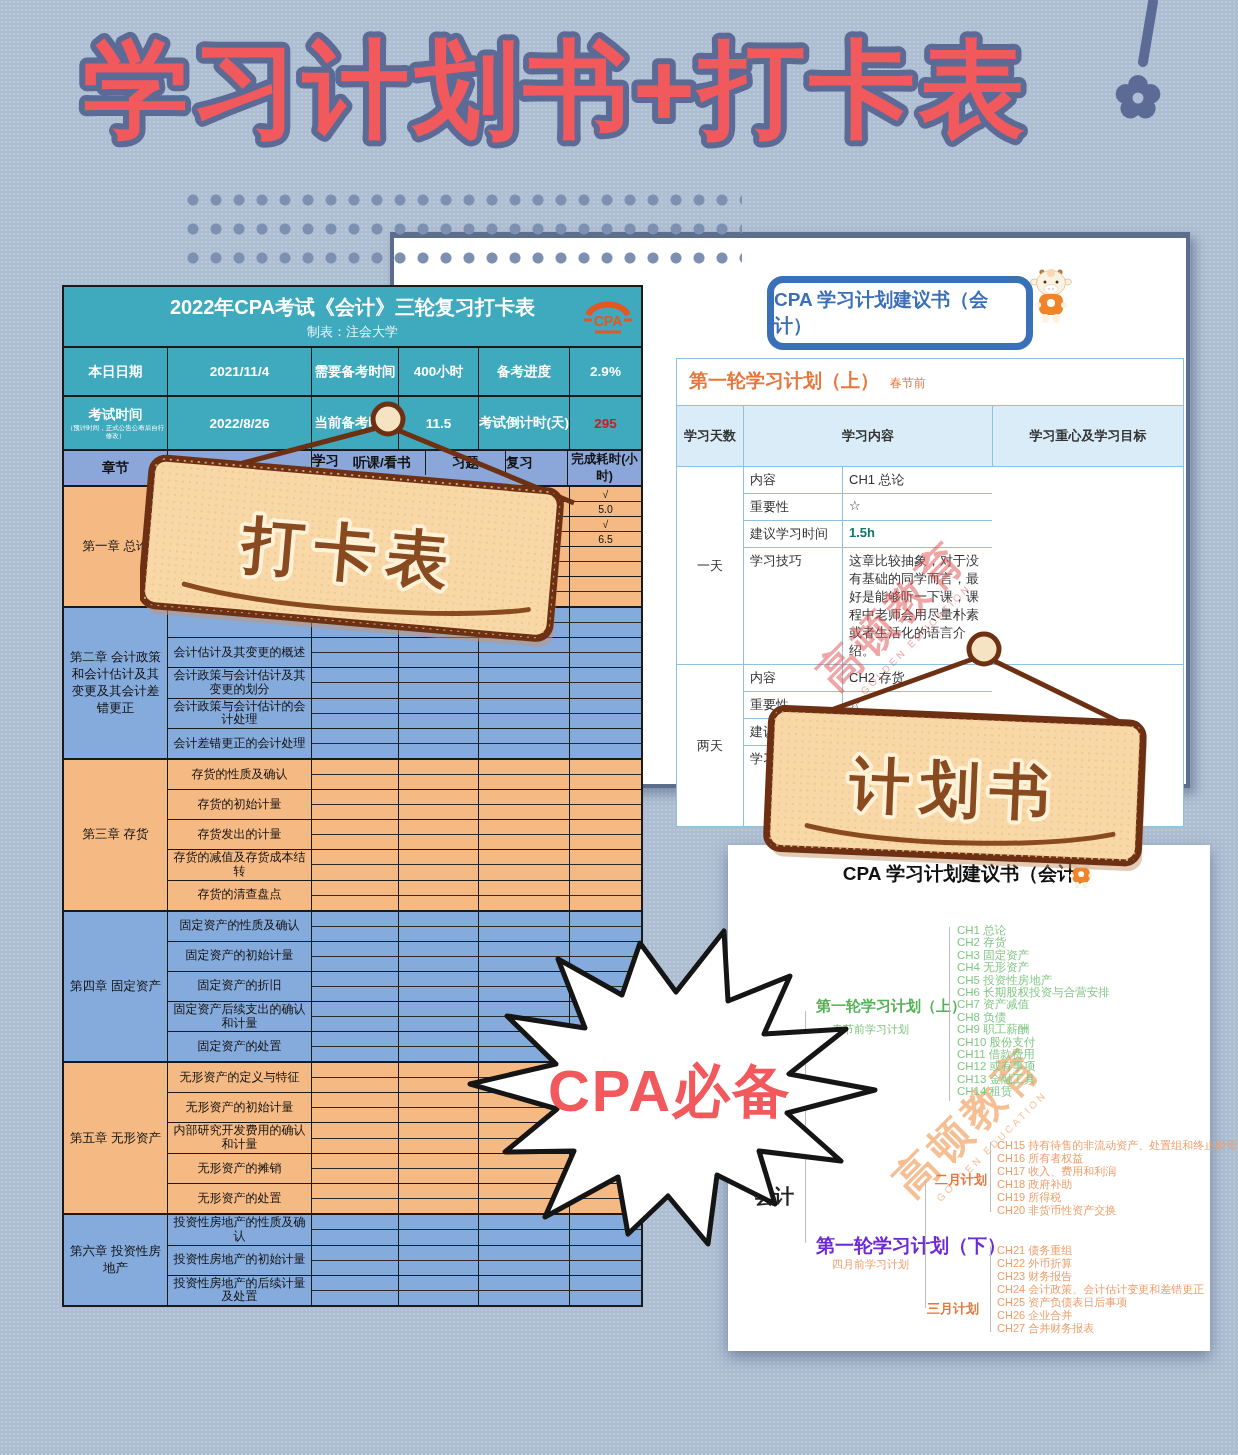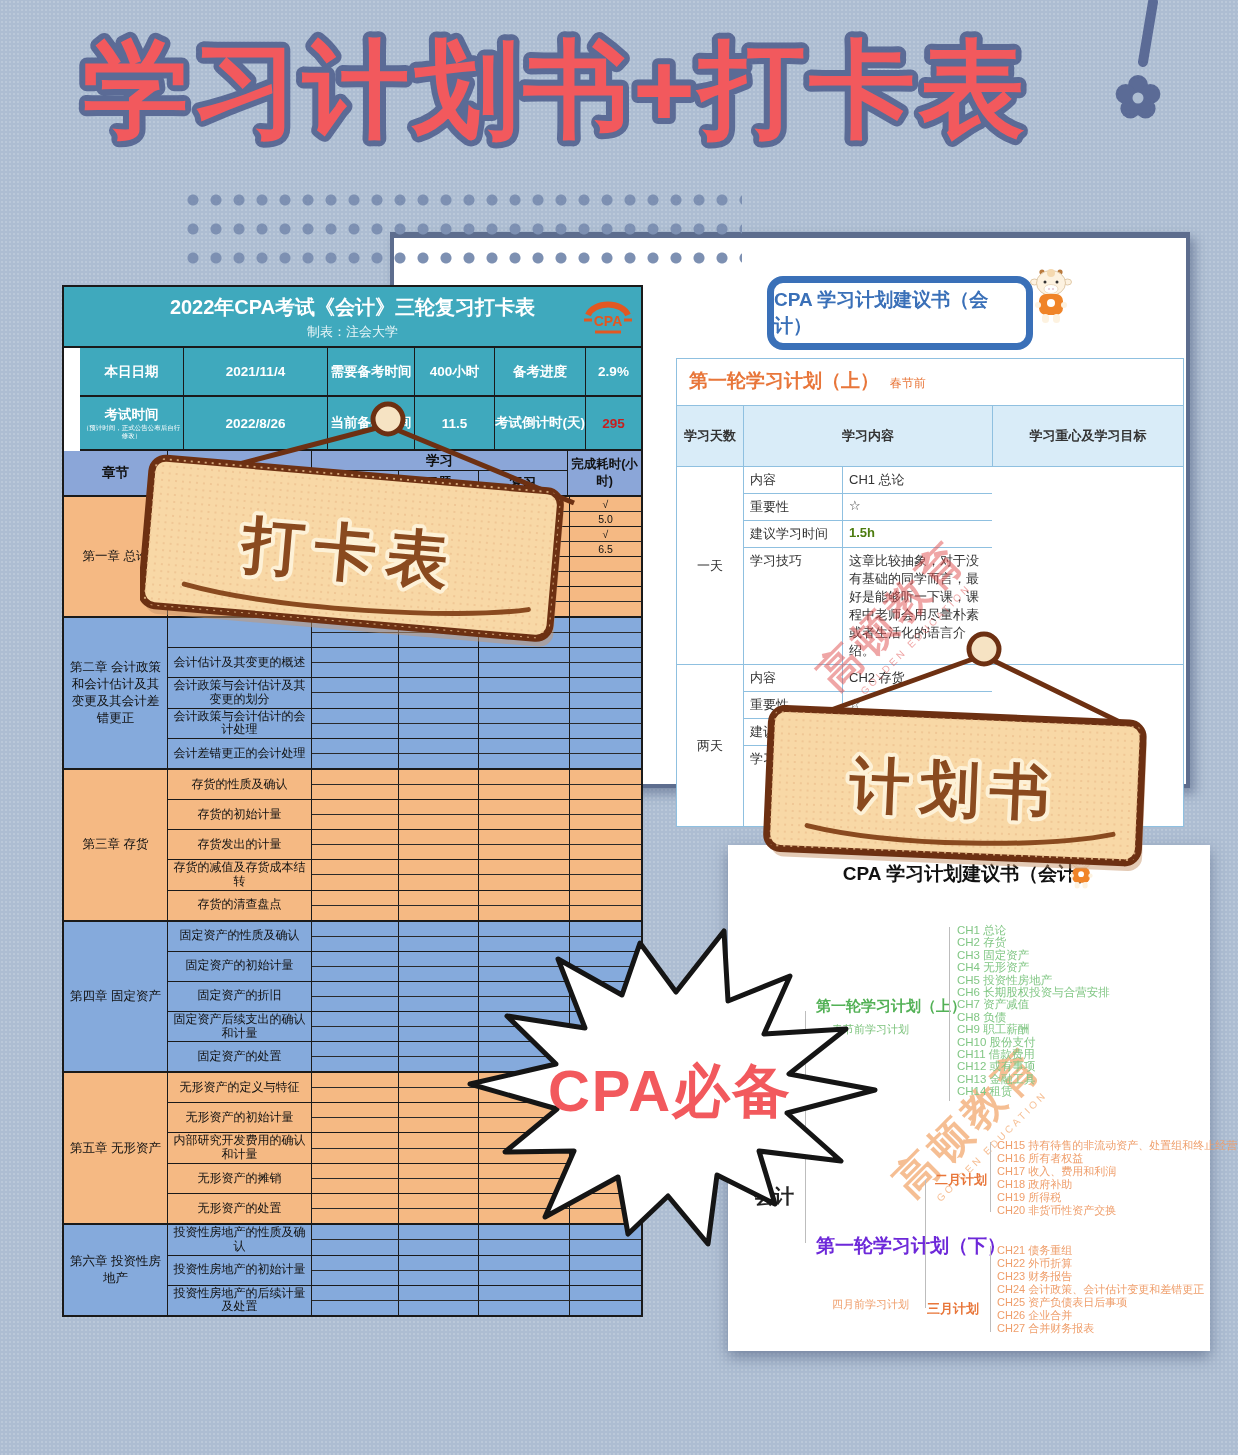--- a/index.html
+++ b/index.html
@@ -33,51 +33,51 @@
   .pd-h2{width:248px;border-right:1px solid #8fc0e0;}
   .pd-h3{flex:1;}
   .pd-block{display:flex;border-bottom:1px solid #8fc0e0;}
   .pd-block:last-child{border-bottom:none;}
   .pd-days{width:66px;display:flex;align-items:center;justify-content:center;border-right:1px solid #8fc0e0;}
   .pd-mid{width:248px;display:flex;flex-direction:column;}
   .pd-row{display:flex;border-bottom:1px solid #8fc0e0;flex:0 0 auto;}
   .pd-row:last-child{border-bottom:none;flex:1;}
   .pd-row .pl{width:86px;padding:4px 6px;border-right:1px solid #8fc0e0;}
   .pd-row .pv{flex:1;padding:4px 6px;}
-  .pv.time{color:#4d7c0f;font-weight:bold;}
+  .pv.time{color:#0f766e;font-weight:bold;}
   .pd-goal{flex:1;border-left:0;padding:5px 8px;line-height:1.5;}
 
   
   .wm{position:absolute;pointer-events:none;text-align:center;transform:rotate(-45deg);}
   .wm .big{font-size:42px;font-weight:bold;letter-spacing:5px;white-space:nowrap;}
   .wm .small{font-size:10px;letter-spacing:3px;white-space:nowrap;}
   .wm-red{left:408px;top:348px;color:#e05050;opacity:.5;}
   .wm-orange{left:150px;top:248px;color:#f0944d;opacity:.6;}
 
   
   .checkin{position:absolute;left:62px;top:285px;width:581px;z-index:4;background:#fff;
       border:2px solid #1a1a1a;box-sizing:border-box;}
   .ck-head{background:#3fa9bd;color:#fff;text-align:center;padding:7px 0 5px;position:relative;
       border-bottom:2px solid #1a1a1a;}
   .ck-title{font-size:20px;font-weight:bold;}
   .ck-sub{font-size:13px;color:#e8f5f7;margin-top:2px;}
   .ck-logo{position:absolute;right:6px;top:2px;}
   .ck-info{display:flex;background:#3fa9bd;color:#fff;border-bottom:2px solid #1a1a1a;
-      text-align:center;font-weight:bold;font-size:13.5px;margin-left:16px;}
+      text-align:center;font-weight:bold;font-size:13.5px;}
   .ck-info>div{display:flex;flex-direction:column;align-items:center;justify-content:center;}
   .ck-info>div+div{border-left:1.5px solid #1a1a1a;}
   .r1{height:47px;} .r2{height:52px;}
   .ic1{width:103px;} .ic2{width:143px;} .ic3{width:86px;} .ic4{width:79px;} .ic5{width:90px;} .ic6{flex:1;}
   .note{font-size:6.5px;font-weight:normal;line-height:1.2;}
   .red{color:#c81e1e;}
   .ck-cols{display:flex;background:#8ba6d8;border-bottom:2px solid #1a1a1a;font-weight:bold;
       font-size:13.5px;color:#111;text-align:center;}
   .hc1{width:103px;display:flex;align-items:center;justify-content:center;}
   .hc2{width:143px;display:flex;align-items:center;justify-content:center;border-left:1.5px solid #1a1a1a;}
-  .study{width:255px;display:flex;flex-direction:column;border-left:1.5px solid #1a1a1a;}
+  .study{width:255px;display:flex;flex-direction:row;border-left:1.5px solid #1a1a1a;}
   .study-t{height:19px;border-bottom:1px solid #1a1a1a;line-height:19px;}
   .study-b{display:flex;height:24px;line-height:24px;}
   .study-b div+div{border-left:1px solid #1a1a1a;}
   .sb1{width:86px;} .sb2{width:79px;} .sb3{flex:1;}
   .hc6{flex:1;display:flex;align-items:center;justify-content:center;border-left:1.5px solid #1a1a1a;font-size:12.5px;}
   .chapter{display:flex;border-bottom:2px solid #1a1a1a;}
   .chapter:last-child{border-bottom:none;}
   .chapter.orange{background:#f5b983;}
   .chapter.blue{background:#85aadc;}
   .ch-name{width:103px;display:flex;align-items:center;justify-content:center;text-align:center;
@@ -99,21 +99,21 @@
       box-shadow:0 6px 14px rgba(60,75,110,.5);}
   .mm-title{position:absolute;left:0;top:16px;width:100%;text-align:center;font-size:19px;
       font-weight:bold;color:#111;}
   .mm-cow{position:absolute;left:338px;top:4px;transform:scale(.72);transform-origin:top left;}
   .mm-root{position:absolute;left:26px;top:338px;font-size:20px;font-weight:bold;color:#222;}
   .vline{position:absolute;width:1px;background:#bdbdbd;}
   .mm-b1{position:absolute;left:88px;top:152px;font-size:15px;font-weight:bold;color:#53b156;}
   .mm-b1sub{position:absolute;left:104px;top:177px;font-size:11px;color:#7cc37c;}
   .mm-list1{position:absolute;left:229px;top:79px;font-size:11.5px;color:#82c785;line-height:12.4px;white-space:nowrap;}
   .mm-b2{position:absolute;left:88px;top:388px;font-size:19px;font-weight:bold;color:#6d28d9;}
-  .mm-b2sub{position:absolute;left:104px;top:412px;font-size:11px;color:#ef9e6b;margin-top:40px;}
+  .mm-b2sub{position:absolute;left:104px;top:412px;font-size:11px;color:#ef9e6b;}
   .mm-g1{position:absolute;left:207px;top:326px;font-size:13px;font-weight:bold;color:#e8763a;}
   .mm-g2{position:absolute;left:199px;top:455px;font-size:13px;font-weight:bold;color:#e8763a;}
   .mm-list2{position:absolute;left:269px;top:294px;font-size:11px;color:#ef9e6b;line-height:13px;white-space:nowrap;}
   .mm-list3{position:absolute;left:269px;top:399px;font-size:11px;color:#ef9e6b;line-height:13px;white-space:nowrap;}
 
   
   .svg-abs{position:absolute;}
   .z5{z-index:5;} .z6{z-index:6;} .z7{z-index:7;}
 </style>
 </head>

